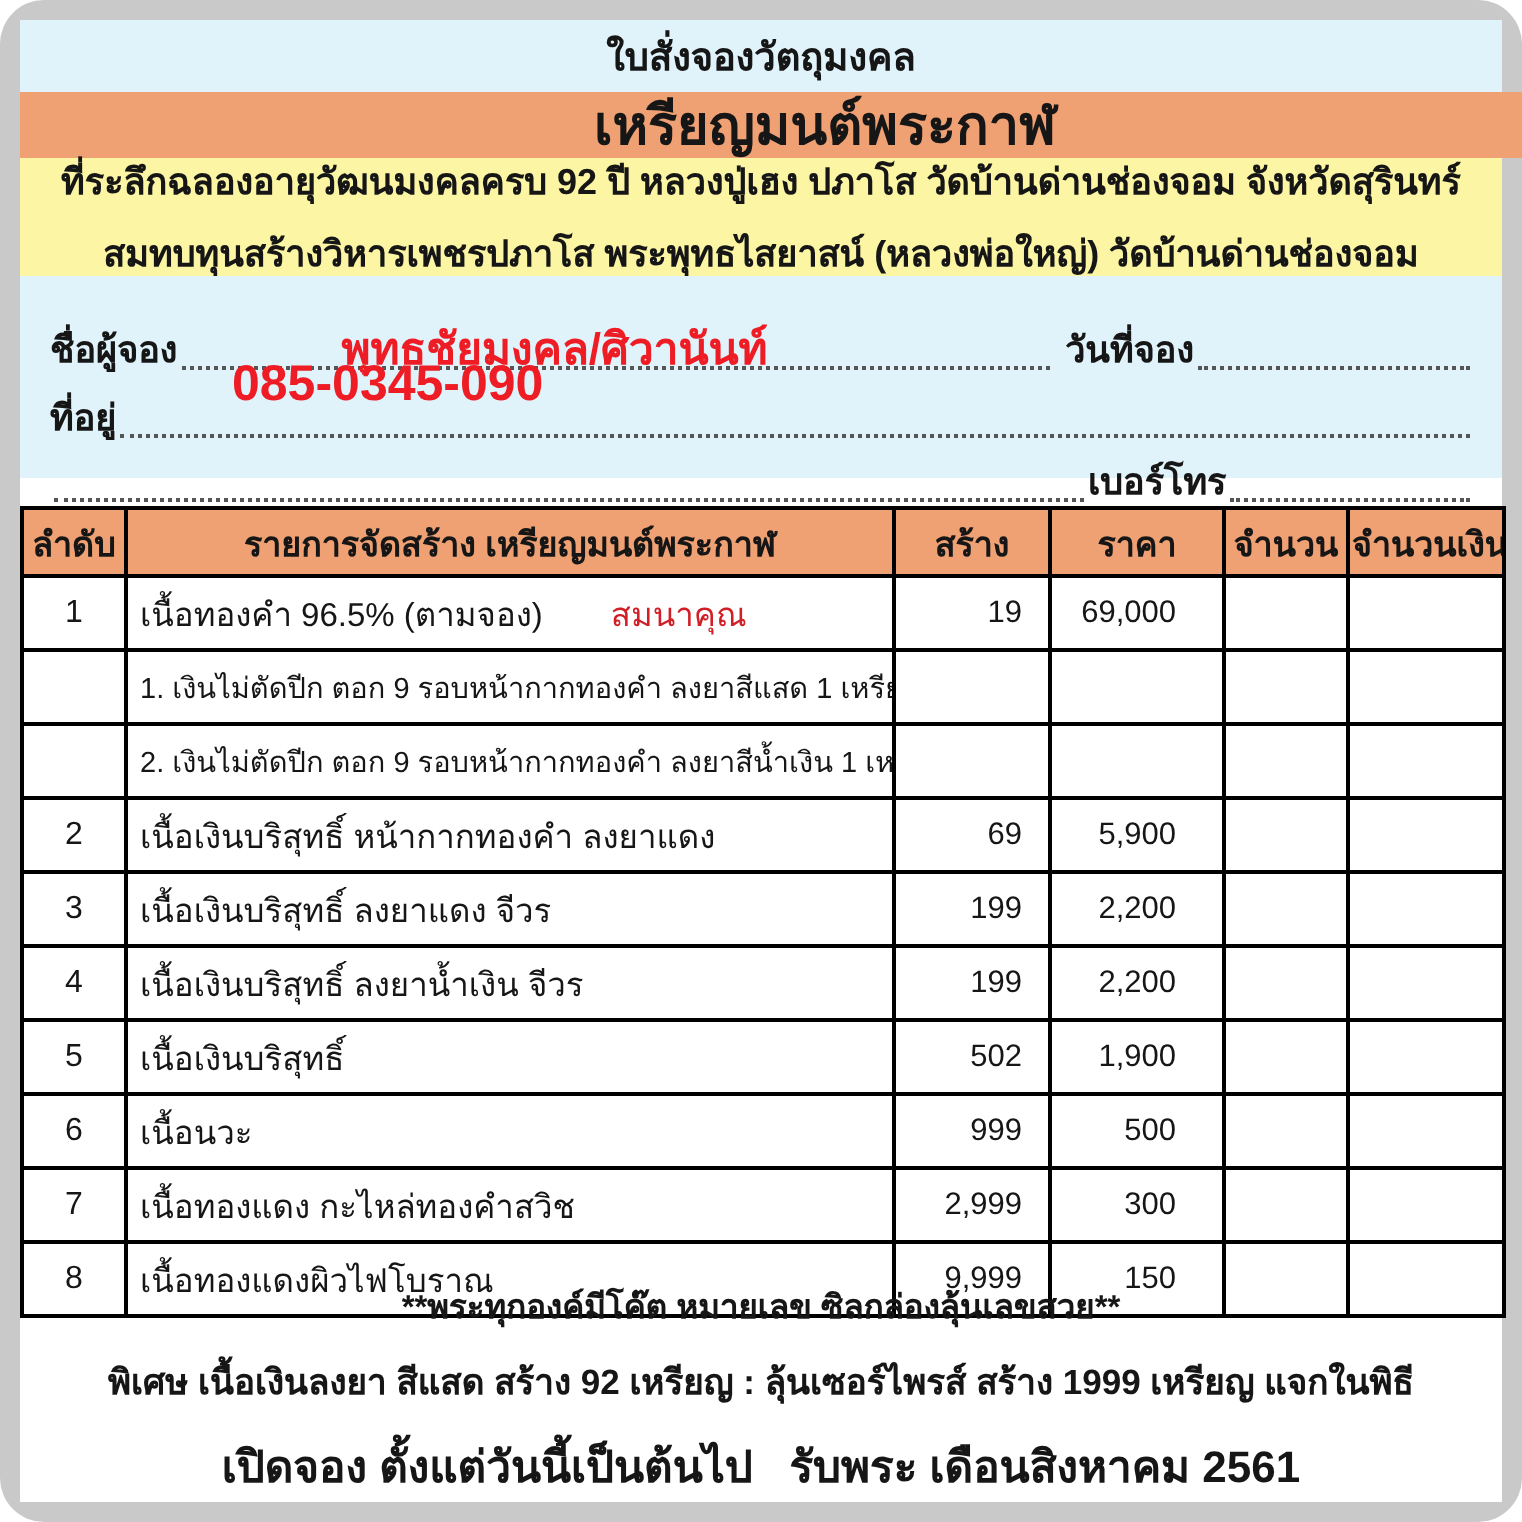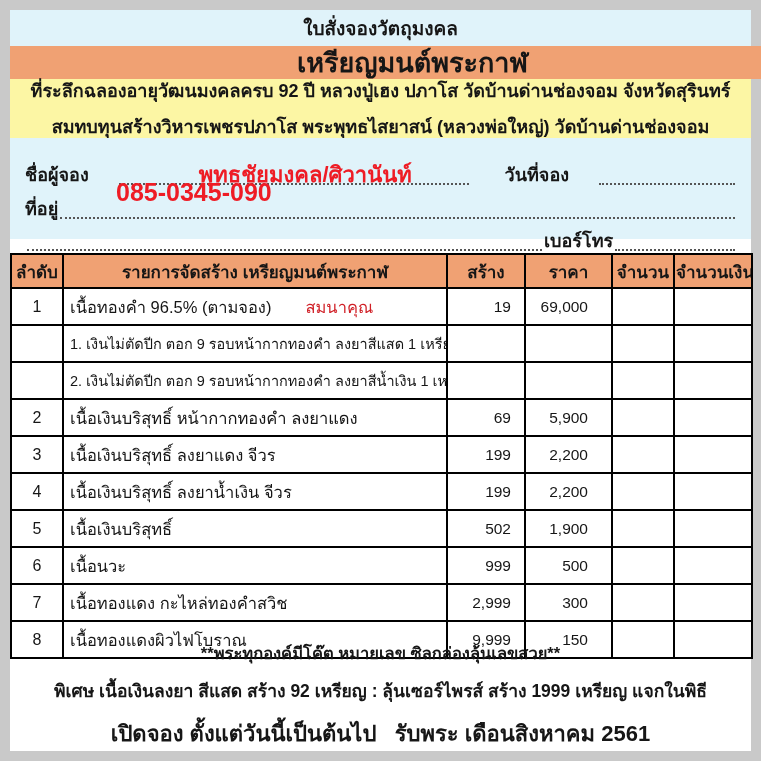--- a/index.html
+++ b/index.html
@@ -3,21 +3,21 @@
 <meta charset="utf-8">
 <style>
   html,body{margin:0;padding:0;}
   body{
     width:761px;height:761px;
     font-family:"Liberation Sans","DejaVu Sans",sans-serif;
     background:#fff;
   }
   .page{
     position:relative;width:761px;height:761px;
-    background:#c9c9c9;overflow:hidden;
+    background:#c9c9c9;overflow:hidden;border-radius:22px;
   }
   .sheet{
     position:absolute;left:10px;top:10px;width:741px;height:741px;
     background:#ffffff;
   }
   .band-blue{
     position:absolute;left:0;top:0;width:100%;height:36px;
     background:#e0f3fa;display:flex;align-items:center;justify-content:center;
     font-size:19px;font-weight:bold;color:#161616;
   }
@@ -83,21 +83,21 @@
       <span>เหรียญมนต์พระกาฬ</span>
     </div>
 
     <div class="band-yellow">
       <span>ที่ระลึกฉลองอายุวัฒนมงคลครบ 92 ปี หลวงปู่เฮง  ปภาโส วัดบ้านด่านช่องจอม จังหวัดสุรินทร์</span>
       <span>สมทบทุนสร้างวิหารเพชรปภาโส พระพุทธไสยาสน์ (หลวงพ่อใหญ่) วัดบ้านด่านช่องจอม</span>
     </div>
 
     <div class="form-area">
 
-      <div class="form-row" style="top:22px;gap:28px;">
+      <div class="form-row" style="top:22px;">
         <span class="flabel">ชื่อผู้จอง</span>
         <span class="dotline" style="flex:1;">
           <span class="red-script name-overlay">พุทธชัยมงคล/ศิวานันท์</span>
         </span>
         <span class="flabel" style="margin-left:6px;">วันที่จอง</span>
         <span class="dotline fixed" style="width:136px;"></span>
       </div>
 
       <span class="phone-overlay">085-0345-090</span>
 

